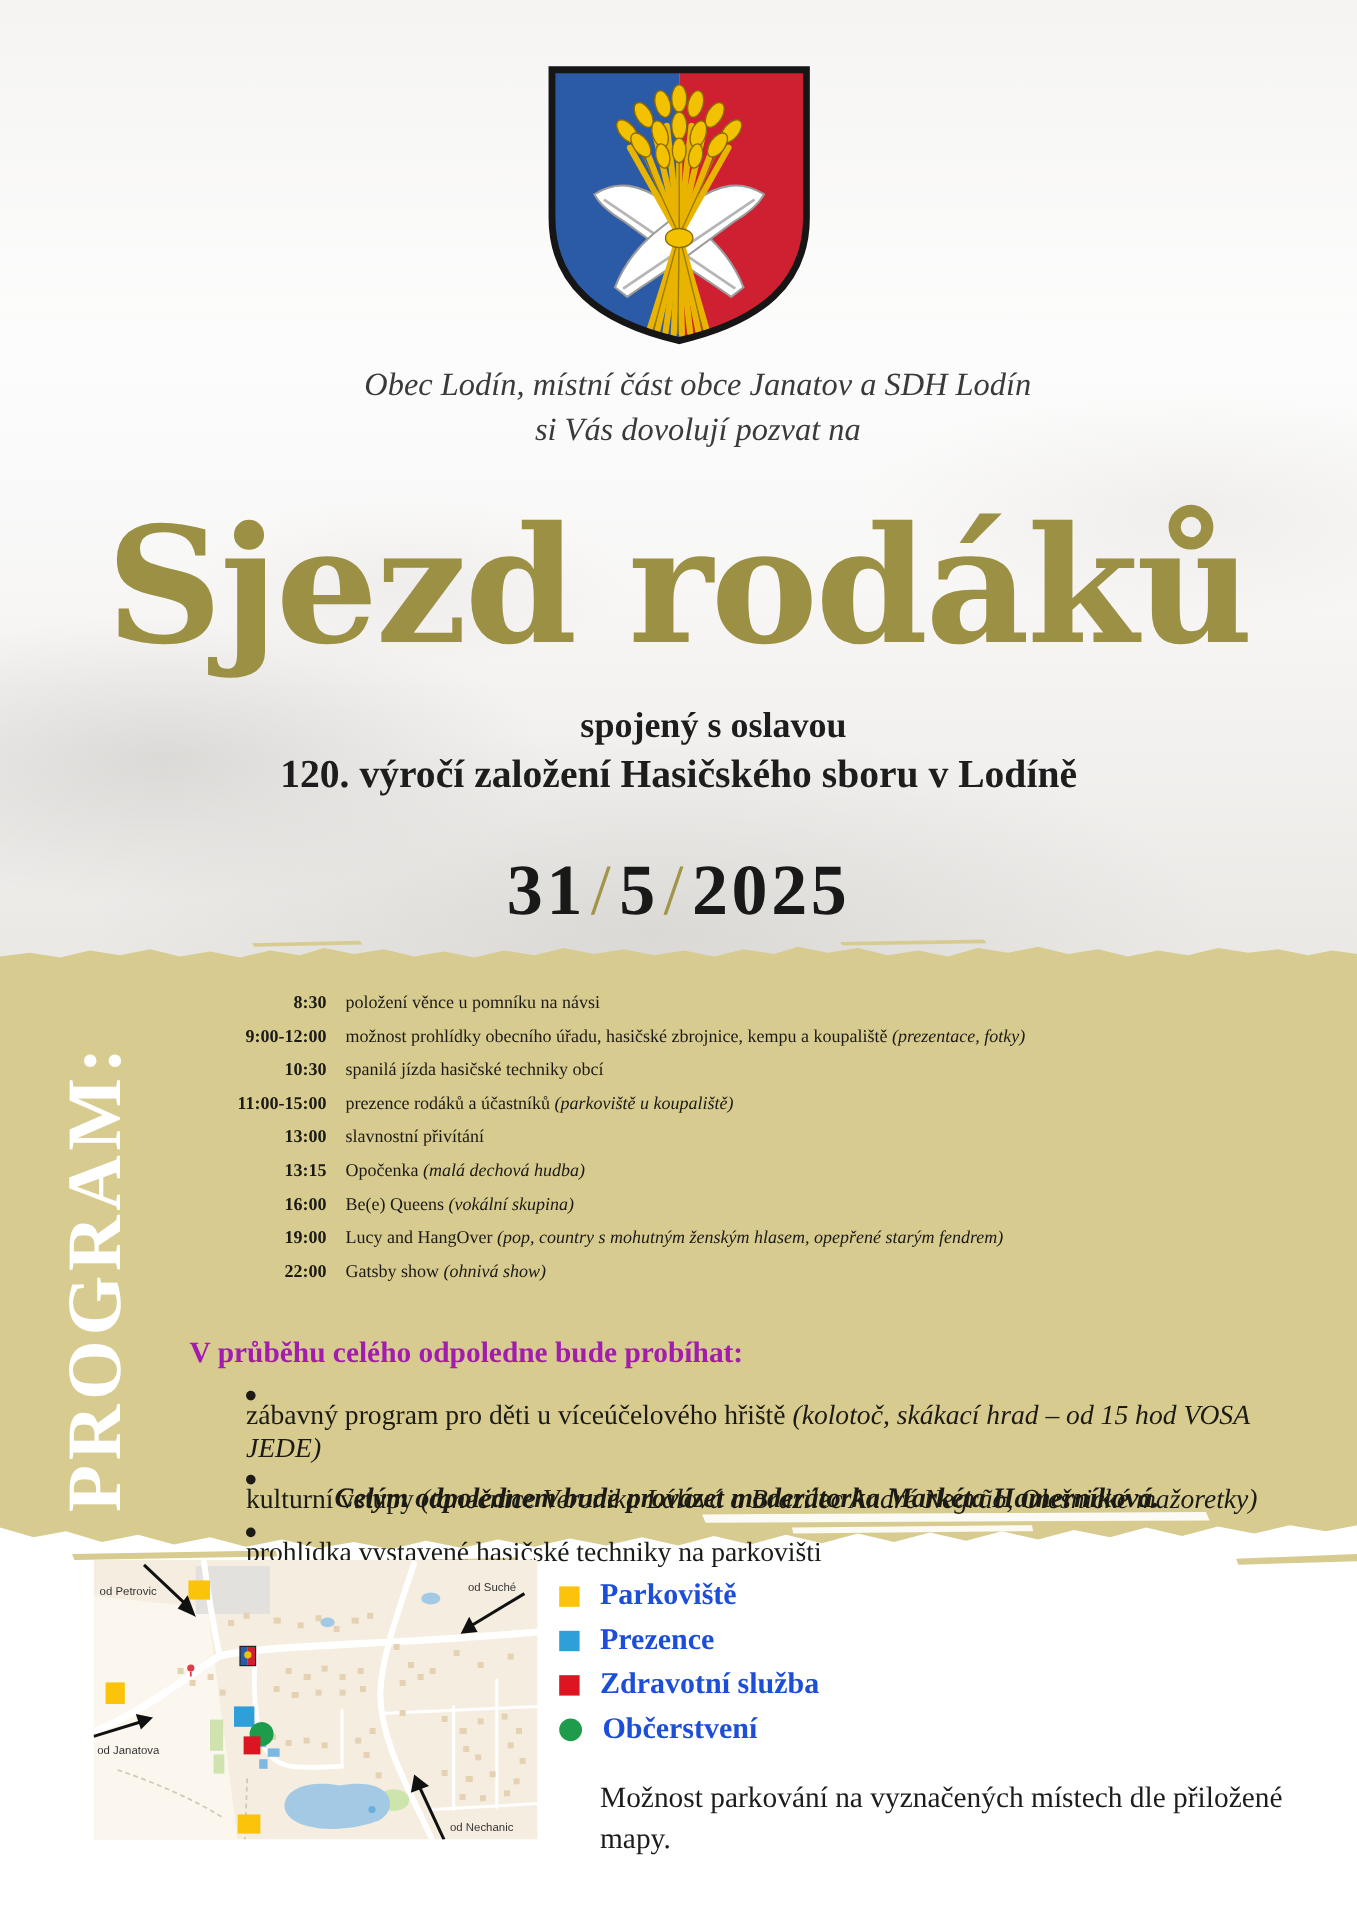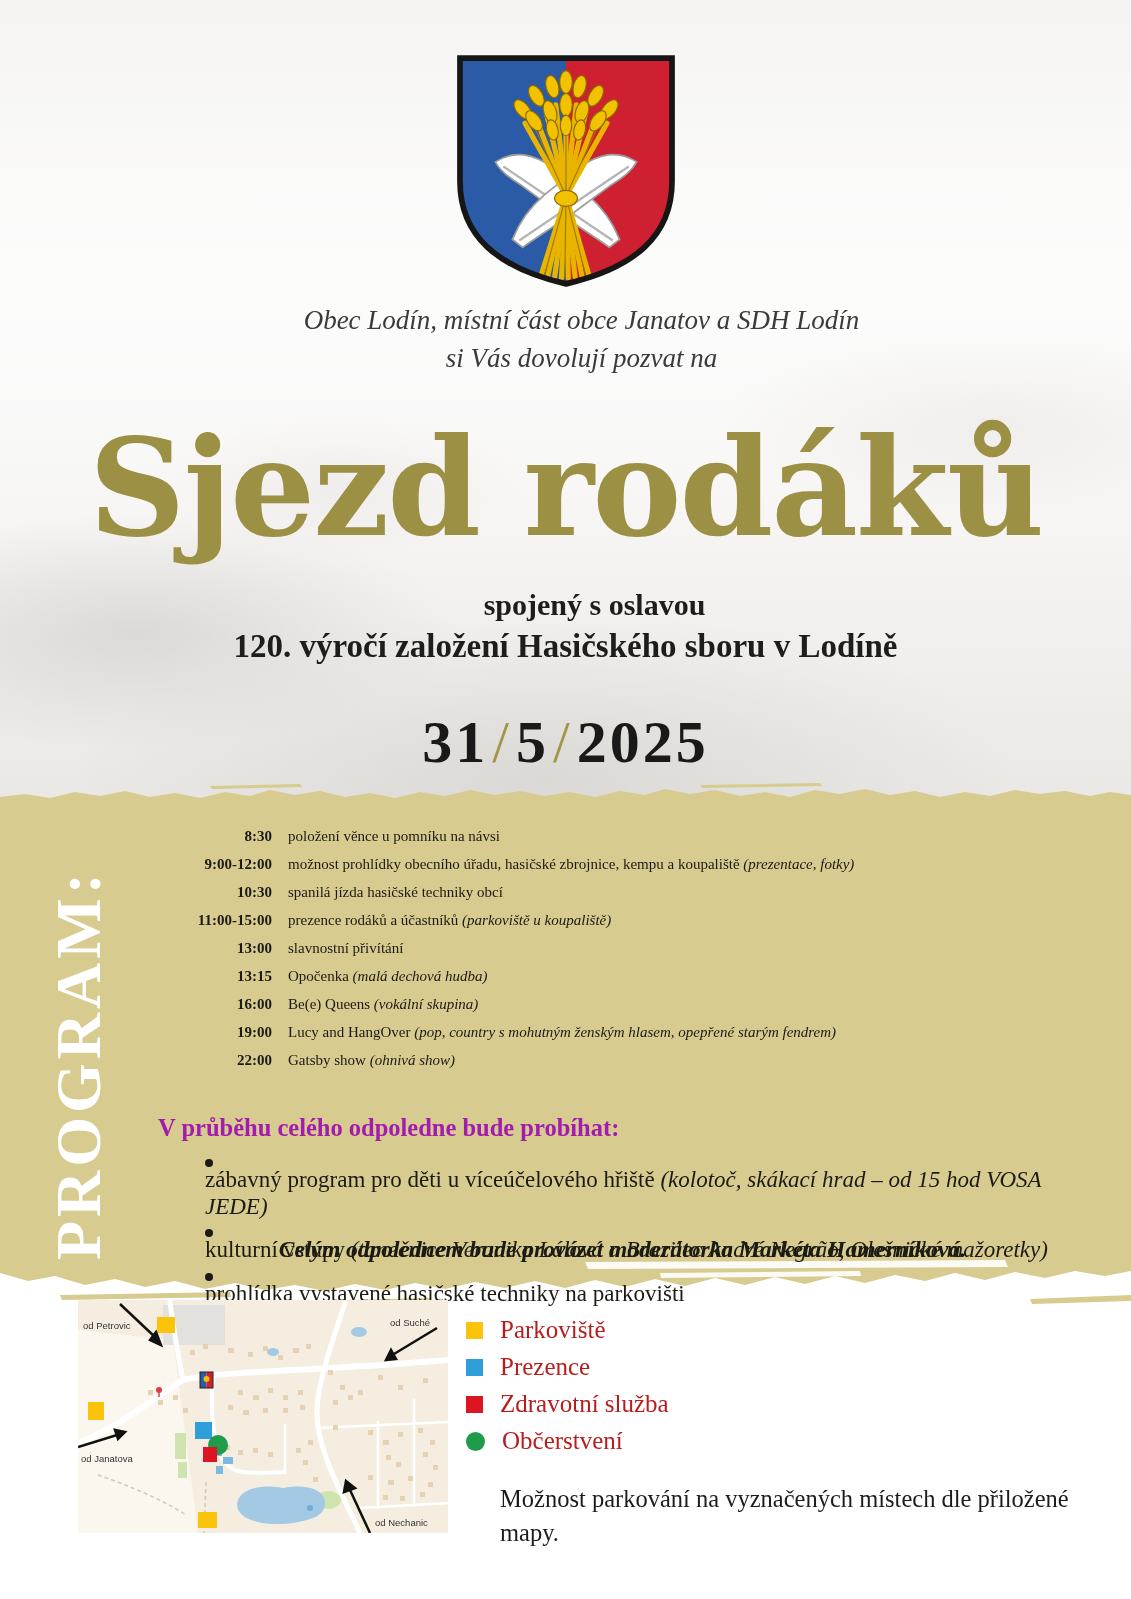--- a/index.html
+++ b/index.html
@@ -45,21 +45,21 @@
   .bullets .bi{display:flex;line-height:26.5px;flex-direction:column;}
   .dot{flex:0 0 8px;width:8px;height:8px;border-radius:50%;background:#1b1a14;margin:9px 27px 0 0;}
   .moderator{position:absolute;left:150px;top:1236px;width:945px;text-align:center;
              font-style:italic;font-weight:600;font-size:23.5px;color:#1b1a14;}
   
   .map{position:absolute;left:78px;top:1300px;width:370px;height:233px;}
   .legend{position:absolute;left:466px;top:1316px;display:flex;flex-direction:column;gap:9px;}
   .litem{display:flex;align-items:center;}
   .sw{width:17px;height:17px;margin-right:17px;}
   .sw.circle{width:19px;height:19px;border-radius:50%;}
-  .llabel{font-size:25px;color:#b91c1c;}
+  .llabel{font-size:25px;color:#1d4ed8;font-weight:bold;}
   .footer{position:absolute;left:500px;top:1482px;font-size:24.5px;line-height:34px;color:#1c1c1c;}
   text{font-family:"Liberation Sans",sans-serif;}
 </style>
 </head>
 <body>
 
 <div class="poster">
 
   <div class="photo-bg"></div>
 

